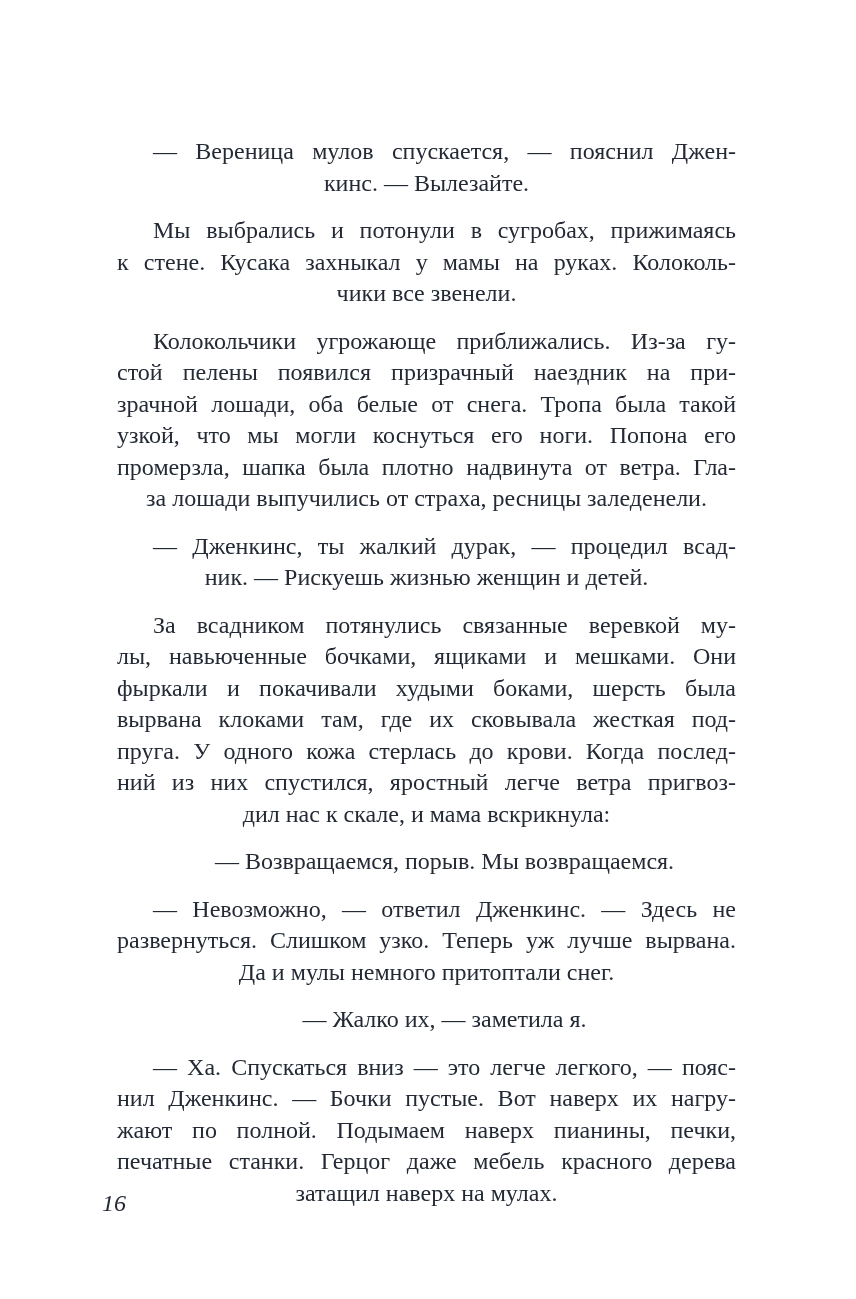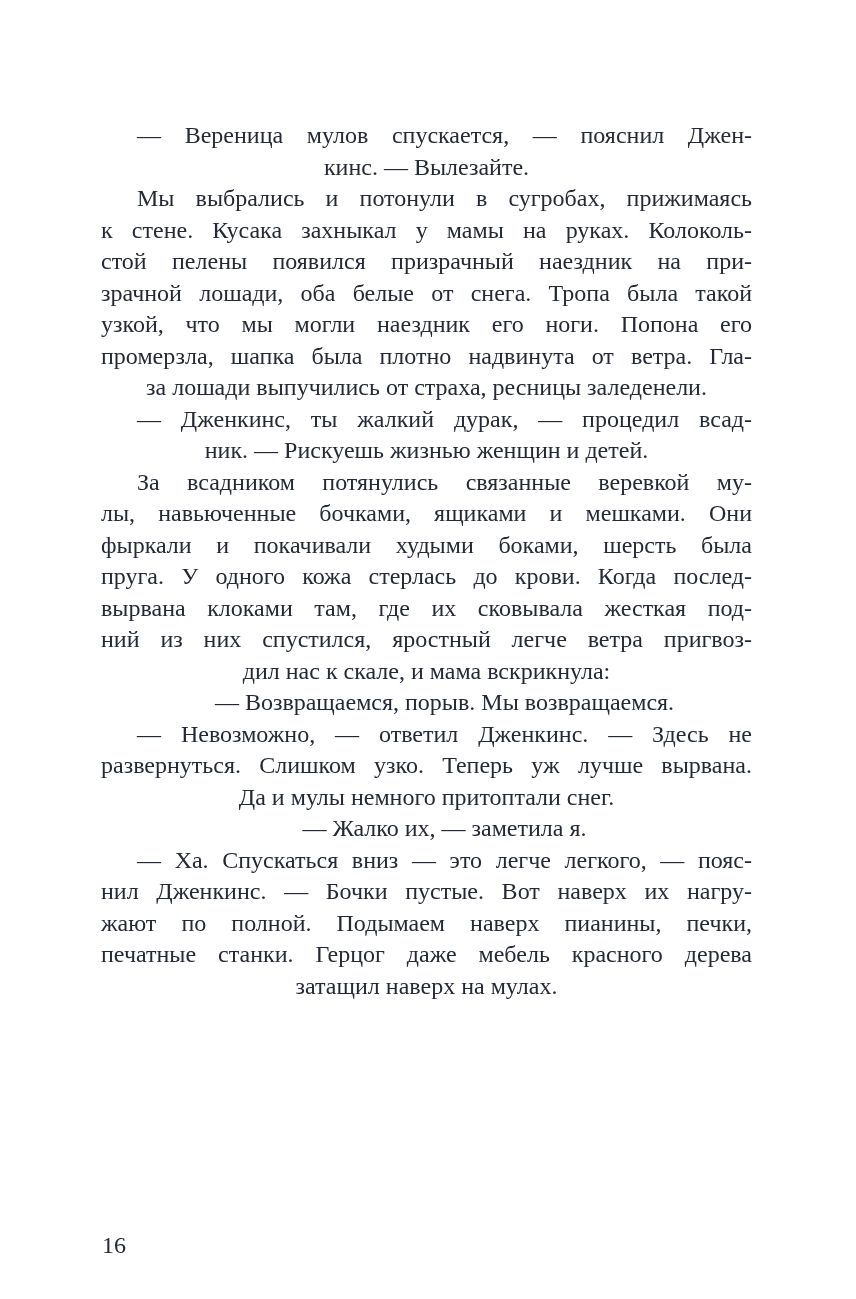--- a/index.html
+++ b/index.html
@@ -18,73 +18,76 @@
   .text-block {
     position: absolute;
     left: 101px;
     top: 120px;
     width: 651px;
     font-size: 24px;
     line-height: 31.5px;
     color: #242a35;
   }
   .paragraph {
-    margin: 0;
+    margin: 16px;
     padding: 0;
   }
   .line {
     text-align: center;
     white-space: normal;
   }
   .line.justified {
     text-align: justify;
     text-align-last: justify;
   }
   .line.indent {
     text-indent: 36px;
   }
   .page-number {
     position: absolute;
     left: 102px;
-    top: 1230px;
+    top: 1188px;
     font-size: 24px;
     line-height: 31.5px;
     color: #242a35;
+    font-style: italic;
   }
 </style>
 </head>
 <body>
 
 <div class="book-page">
   <div class="text-block" id="text-block">
       <div class="paragraph">
         <div class="line indent justified">— Вереница мулов спускается, — пояснил Джен-</div>
         <div class="line">кинс. — Вылезайте.</div>
       </div>
       <div class="paragraph">
         <div class="line indent justified">Мы выбрались и потонули в сугробах, прижимаясь</div>
         <div class="line justified">к стене. Кусака захныкал у мамы на руках. Колоколь-</div>
+        <div class="line">чики все звенели.</div>
       </div>
       <div class="paragraph">
+        <div class="line indent justified">Колокольчики угрожающе приближались. Из-за гу-</div>
         <div class="line justified">стой пелены появился призрачный наездник на при-</div>
         <div class="line justified">зрачной лошади, оба белые от снега. Тропа была такой</div>
-        <div class="line justified">узкой, что мы могли наездник его ноги. Попона его</div>
+        <div class="line justified">узкой, что мы могли коснуться его ноги. Попона его</div>
         <div class="line justified">промерзла, шапка была плотно надвинута от ветра. Гла-</div>
         <div class="line">за лошади выпучились от страха, ресницы заледенели.</div>
       </div>
       <div class="paragraph">
         <div class="line indent justified">— Дженкинс, ты жалкий дурак, — процедил всад-</div>
         <div class="line">ник. — Рискуешь жизнью женщин и детей.</div>
       </div>
       <div class="paragraph">
         <div class="line indent justified">За всадником потянулись связанные веревкой му-</div>
         <div class="line justified">лы, навьюченные бочками, ящиками и мешками. Они</div>
         <div class="line justified">фыркали и покачивали худыми боками, шерсть была</div>
+        <div class="line justified">вырвана клоками там, где их сковывала жесткая под-</div>
         <div class="line justified">пруга. У одного кожа стерлась до крови. Когда послед-</div>
-        <div class="line justified">вырвана клоками там, где их сковывала жесткая под-</div>
         <div class="line justified">ний из них спустился, яростный легче ветра пригвоз-</div>
         <div class="line">дил нас к скале, и мама вскрикнула:</div>
       </div>
       <div class="paragraph">
         <div class="line indent">— Возвращаемся, порыв. Мы возвращаемся.</div>
       </div>
       <div class="paragraph">
         <div class="line indent justified">— Невозможно, — ответил Дженкинс. — Здесь не</div>
         <div class="line justified">развернуться. Слишком узко. Теперь уж лучше вырвана.</div>
         <div class="line">Да и мулы немного притоптали снег.</div>

